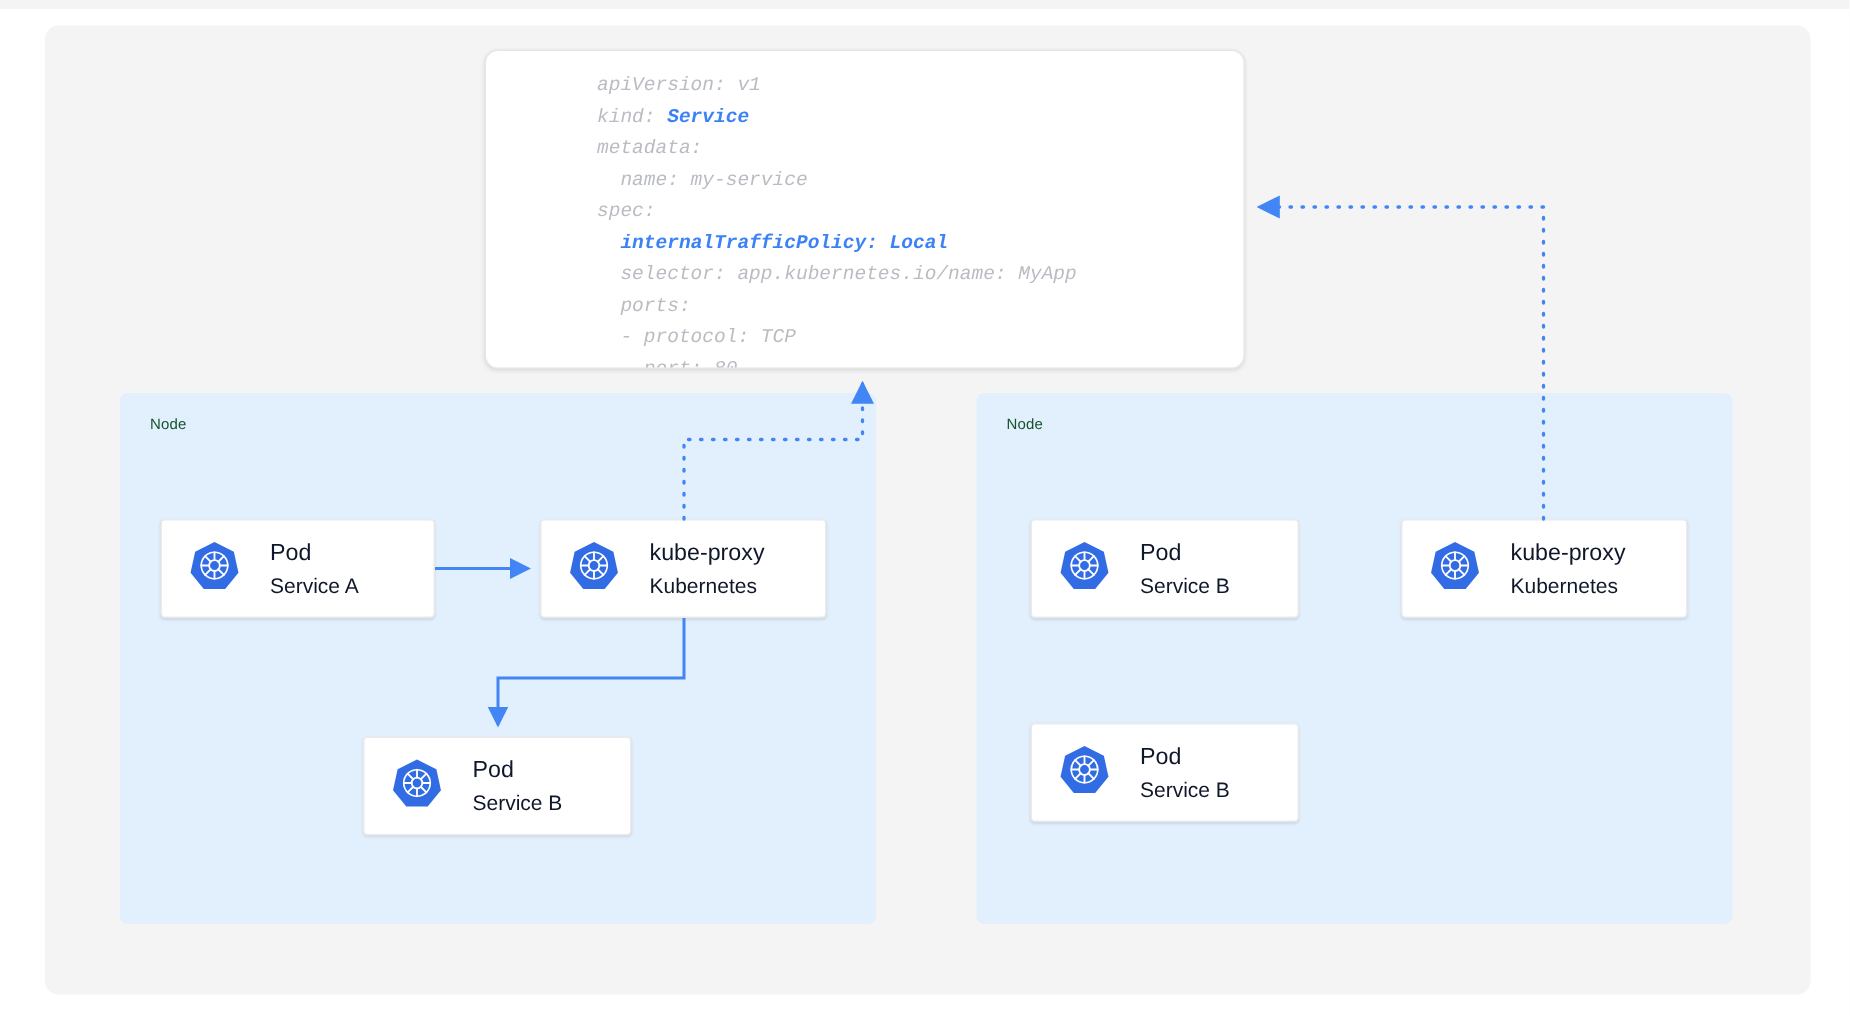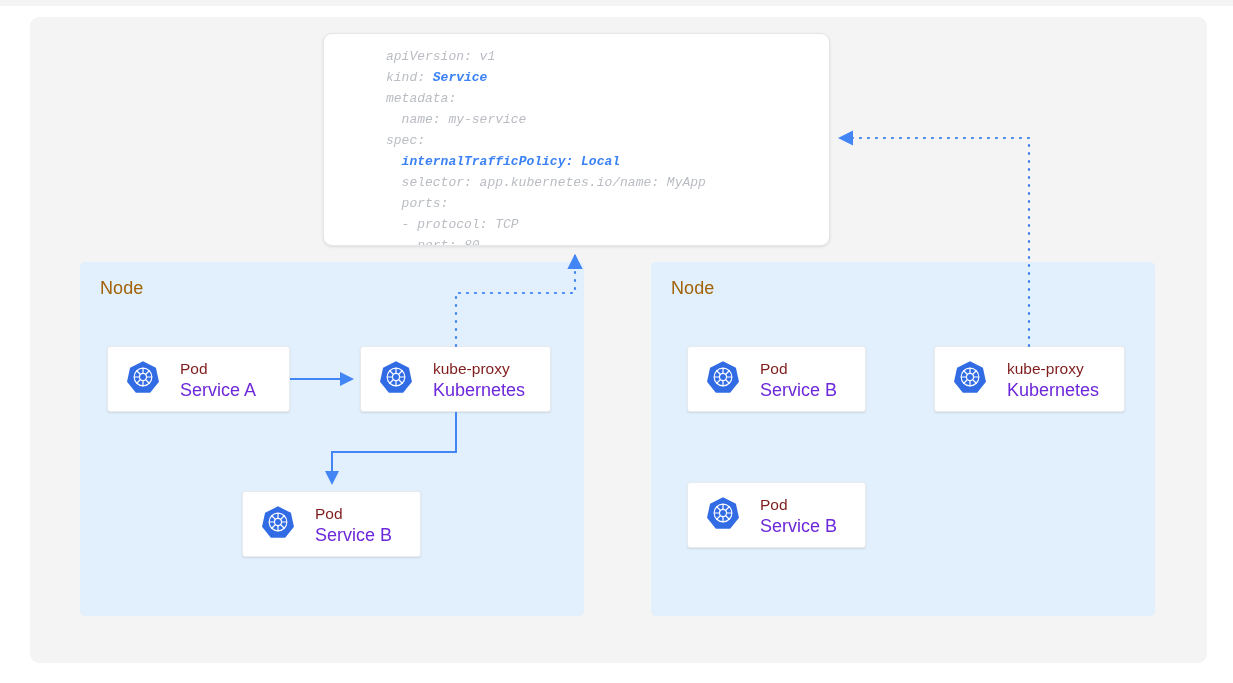--- a/index.html
+++ b/index.html
@@ -29,59 +29,59 @@
   .yaml-card {
     position: absolute; left: 323px; top: 33px;
     width: 507px; height: 213px;
     background: #ffffff;
     border: 1px solid #e6e6e8;
     border-radius: 9px;
     box-shadow: 0 1px 3px rgba(0,0,0,0.10);
     overflow: hidden;
   }
   .yaml-code {
-    position: absolute; left: 62px; top: 12px;
+    position: absolute; left: 74px; top: 12px;
     font-family: "Liberation Mono", monospace;
     font-style: italic;
     font-size: 13px;
     line-height: 21px;
     color: #b9bcc2;
     white-space: pre;
   }
   .yaml-line { white-space: pre; }
   .yaml-line b { font-weight: bold; color: #3b82f6; font-style: italic; }
 
   
   .node {
     position: absolute;
     background: #e2effc;
     border-radius: 5px;
   }
   .node.left  { left: 80px;  top: 262px; width: 504px; height: 354px; }
   .node.right { left: 651px; top: 262px; width: 504px; height: 354px; }
   .node-label {
     position: absolute; left: 20px; top: 16px;
-    font-size: 18px; color: #a16207;
+    font-size: 10px; color: #14532d;
     letter-spacing: 0.1px;
   }
 
   
   .ebox {
     position: absolute;
     background: #ffffff;
     border: 1px solid #e9eaec;
     border-radius: 3px;
     box-shadow: 0 1px 2px rgba(0,0,0,0.10);
     display: flex;
     align-items: center;
   }
   .ebox .k8s-icon { margin-left: 18px; flex: 0 0 auto; }
   .ebox .etext { margin-left: 20px; }
-  .etitle { font-size: 15.5px; color: #7f1d1d; line-height: 20px; }
-  .esub   { font-size: 18px; color: #6d28d9; line-height: 20px; margin-top: 1px; }
+  .etitle { font-size: 15.5px; color: #0f172a; line-height: 20px; }
+  .esub   { font-size: 14px; color: #0f172a; line-height: 20px; margin-top: 1px; }
 
   
   .wires { position: absolute; left: 0; top: 0; width: 1233px; height: 683px; pointer-events: none; }
 </style>
 </head>
 <body>
 
 <div id="root">
 
   <div class="top-band"></div>

